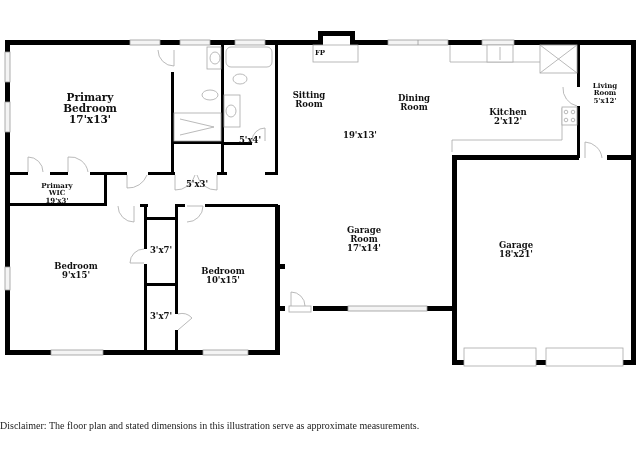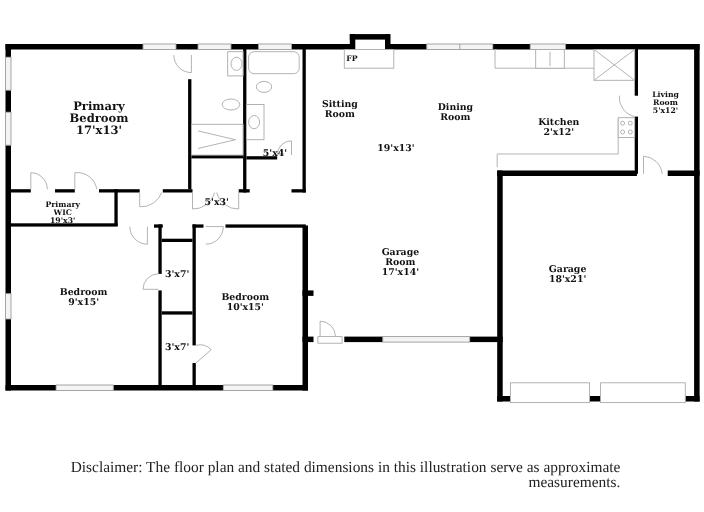--- a/index.html
+++ b/index.html
@@ -7,21 +7,21 @@
   #plan { position: absolute; left: 0; top: 0; width: 640px; height: 465px; }
   .wall { fill: #000; }
   .win { fill: #f4f4f4; stroke: #9a9a9a; stroke-width: 0.8; }
   .fix { fill: #fff; stroke: #a8a8a8; stroke-width: 0.8; }
   .door { fill: none; stroke: #a8a8a8; stroke-width: 0.8; }
   .lbl { position: absolute; text-align: center; font-weight: bold; color: #111; line-height: 1.05; white-space: nowrap; transform: translateX(-50%); }
   .lbl span { display: block; }
   .f11 { font-size: 10.5px; }
   .f9 { font-size: 8.5px; }
   .f7 { font-size: 7px; }
-  .disclaimer { position: absolute; left: 0; width: 564px; top: 419px; text-align: right; font-family: "Liberation Serif", "DejaVu Serif", serif; font-size: 14px; color: #222; line-height: 13.5px; }
+  .disclaimer { position: absolute; left: 0; width: 564px; top: 419px; text-align: left; font-family: "Liberation Serif", "DejaVu Serif", serif; font-size: 10px; color: #222; line-height: 13.5px; }
   .disclaimer span { display: block; }
 </style>
 </head>
 <body>
 
 <svg id="plan" viewBox="0 0 640 465" xmlns="http://www.w3.org/2000/svg">
 
   <g>
 
     <rect class="wall" x="5" y="40" width="125" height="5"></rect>

